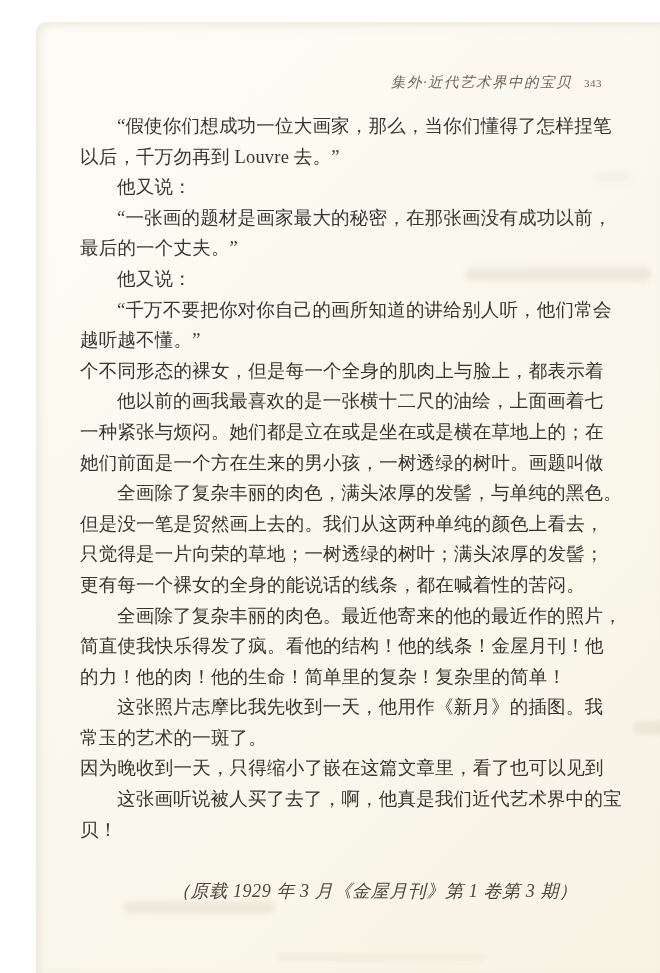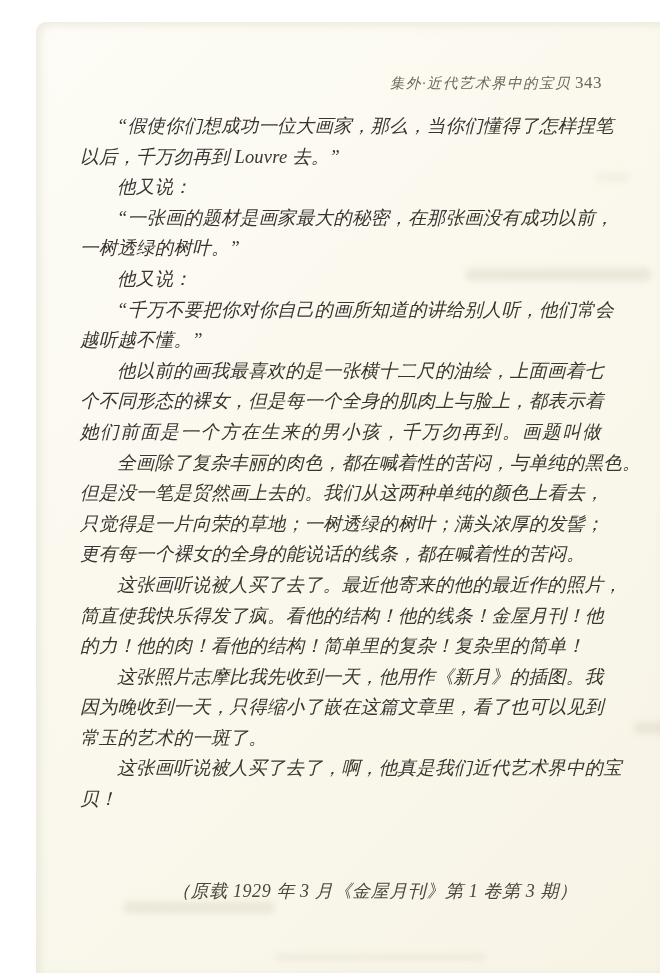--- a/index.html
+++ b/index.html
@@ -28,31 +28,30 @@
     position:absolute;
     top:73px;right:58px;
     font-size:14.5px;
     font-style:italic;
     letter-spacing:1.5px;
     color:var(--header_text);
     white-space:nowrap;
   }
   .running-header .pgnum{
     font-style:normal;
-    margin-left:4px;
+    margin-left:12px;
     letter-spacing:0.5px;
-    font-size:17px;
+    font-size:11px;
   }
   .text-block{
     position:absolute;
     left:80px;top:111px;
     width:521px;
     color:var(--text);
     font-size:18.5px;
-    font-style:italic;
   }
   .line{
     height:30.6px;
     line-height:30.6px;
     text-align:justify;
     text-align-last:justify;
     white-space:nowrap;
     letter-spacing:0.2px;
   }
   .line.end{
@@ -100,34 +99,35 @@
 
 <div class="running-header">
   <span>集外·近代艺术界中的宝贝</span><span class="pgnum">343</span>
 </div>
 
 <div class="text-block">
     <div class="line indent">“假使你们想成功一位大画家，那么，当你们懂得了怎样捏笔</div>
     <div class="line end">以后，千万勿再到 Louvre 去。”</div>
     <div class="line indent end">他又说：</div>
     <div class="line indent">“一张画的题材是画家最大的秘密，在那张画没有成功以前，</div>
-    <div class="line end">一树透绿的树叶。”</div>
+    <div class="line end">最后的一个丈夫。”</div>
     <div class="line indent end">他又说：</div>
     <div class="line indent">“千万不要把你对你自己的画所知道的讲给别人听，他们常会</div>
     <div class="line end">越听越不懂。”</div>
+    <div class="line">个不同形态的裸女，但是每一个全身的肌肉上与脸上，都表示着</div>
     <div class="line indent">他以前的画我最喜欢的是一张横十二尺的油绘，上面画着七</div>
-    <div class="line">个不同形态的裸女，但是每一个全身的肌肉上与脸上，都表示着</div>
-    <div class="line">她们前面是一个方在生来的男小孩，千万勿再到。画题叫做</div>
-    <div class="line indent">全画除了复杂丰丽的肉色，都在喊着性的苦闷，与单纯的黑色。</div>
+    <div class="line">一种紧张与烦闷。她们都是立在或是坐在或是横在草地上的；在</div>
+    <div class="line">她们前面是一个方在生来的男小孩，一树透绿的树叶。画题叫做</div>
+    <div class="line indent">全画除了复杂丰丽的肉色，满头浓厚的发髻，与单纯的黑色。</div>
     <div class="line">但是没一笔是贸然画上去的。我们从这两种单纯的颜色上看去，</div>
     <div class="line">只觉得是一片向荣的草地；一树透绿的树叶；满头浓厚的发髻；</div>
     <div class="line end">更有每一个裸女的全身的能说话的线条，都在喊着性的苦闷。</div>
-    <div class="line indent">这张画听说被人买了去了。最近他寄来的他的最近作的照片，</div>
+    <div class="line indent">全画除了复杂丰丽的肉色。最近他寄来的他的最近作的照片，</div>
     <div class="line">简直使我快乐得发了疯。看他的结构！他的线条！金屋月刊！他</div>
-    <div class="line end">的力！他的肉！看他的结构！简单里的复杂！复杂里的简单！</div>
+    <div class="line end">的力！他的肉！他的生命！简单里的复杂！复杂里的简单！</div>
     <div class="line indent">这张照片志摩比我先收到一天，他用作《新月》的插图。我</div>
+    <div class="line end">常玉的艺术的一斑了。</div>
     <div class="line">因为晚收到一天，只得缩小了嵌在这篇文章里，看了也可以见到</div>
-    <div class="line end">常玉的艺术的一斑了。</div>
     <div class="line indent">这张画听说被人买了去了，啊，他真是我们近代艺术界中的宝</div>
     <div class="line end">贝！</div>
   </div>
 
 <div class="footer-note">（原载 1929 年 3 月《金屋月刊》第 1 卷第 3 期）</div>
 
 </body></html>

